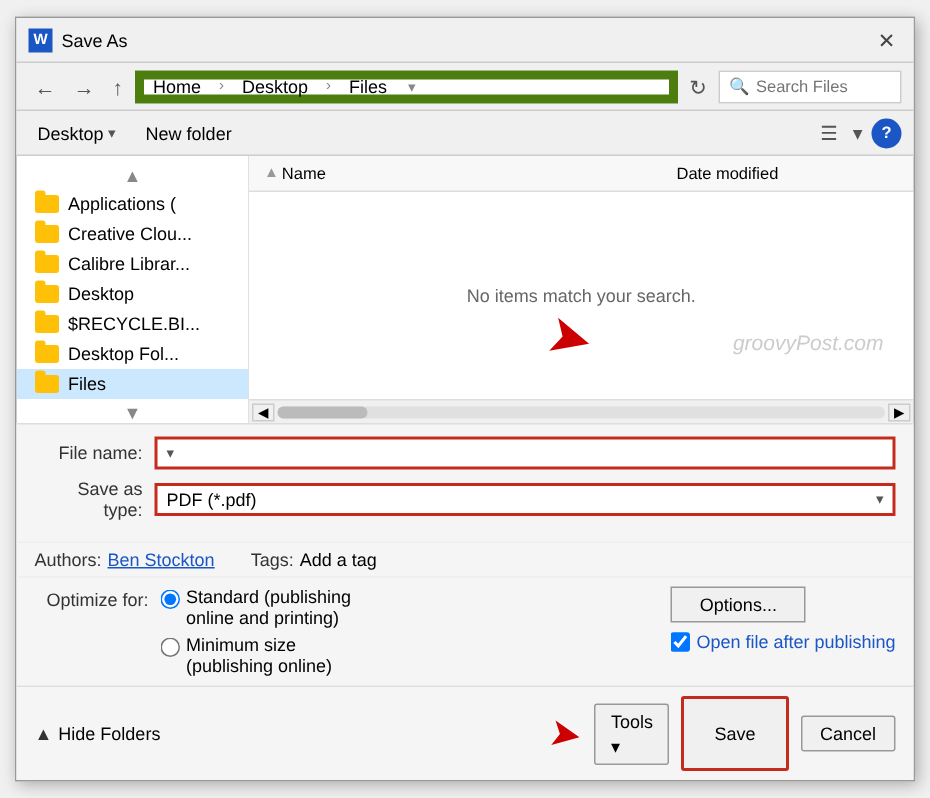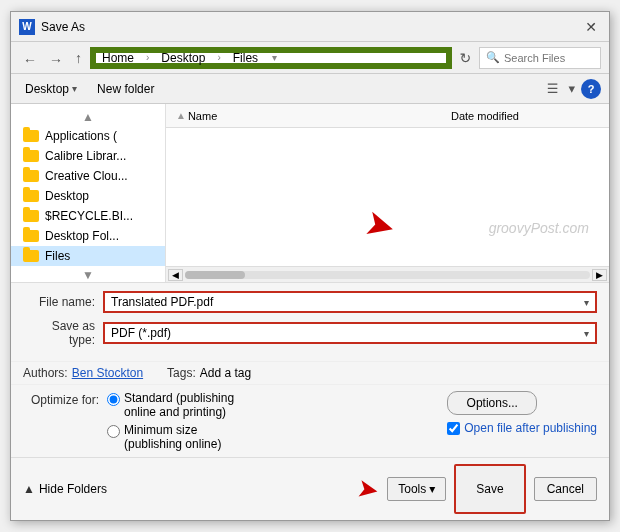--- a/index.html
+++ b/index.html
@@ -44,26 +44,26 @@
     .bottom-fields { background: #f5f5f5; border-top: 1px solid #ddd; padding: 8px 12px; }
     .field-row { display: flex; align-items: center; margin-bottom: 6px; }
     .field-label { width: 80px; font-size: 12px; color: #333; text-align: right; padding-right: 8px; }
     .field-input { flex: 1; height: 22px; border: 2px solid #c42b1c; background: #fff; padding: 0 6px; font-size: 12px; display: flex; align-items: center; justify-content: space-between; }
     .field-input-normal { flex: 1; height: 22px; border: 2px solid #c42b1c; background: #fff; padding: 0 6px; font-size: 12px; display: flex; align-items: center; justify-content: space-between; }
     .dropdown-arrow { font-size: 10px; color: #555; }
     .authors-label { font-size: 12px; color: #333; margin-right: 6px; }
     .authors-value { font-size: 12px; color: #1a56c4; text-decoration: underline; cursor: pointer; }
     .tags-label { font-size: 12px; color: #333; margin-left: 20px; margin-right: 6px; }
     .tags-value { font-size: 12px; color: #1a56c4; cursor: pointer; }
-    .options-btn { padding: 4px 16px; font-size: 12px; background: #f0f0f0; border: 1px solid #999; cursor: pointer; border-radius: 10px; min-width: 90px; }
+    .options-btn { padding: 4px 16px; font-size: 12px; background: #f0f0f0; border: 1px solid #999; cursor: pointer; border-radius: 0; min-width: 90px; }
     .bottom-toolbar { background: #f5f5f5; border-top: 1px solid #ddd; padding: 6px 12px; display: flex; align-items: center; justify-content: space-between; }
     .hide-folders { display: flex; align-items: center; gap: 4px; font-size: 12px; cursor: pointer; }
     .hide-arrow { font-size: 12px; color: #333; }
     .action-buttons { display: flex; align-items: center; gap: 8px; }
-    .tools-btn { padding: 4px 10px; font-size: 12px; background: #f0f0f0; border: 1px solid #999; cursor: pointer; border-radius: 2px; display: flex; align-items: flex-start; gap: 3px; }
+    .tools-btn { padding: 4px 10px; font-size: 12px; background: #f0f0f0; border: 1px solid #999; cursor: pointer; border-radius: 2px; display: flex; align-items: flex-start; gap: 3px; flex-direction: column; }
     .save-btn { padding: 16px 20px; font-size: 12px; background: #f0f0f0; border: 2px solid #c42b1c; cursor: pointer; border-radius: 2px; font-weight: 500; }
     .cancel-btn { padding: 4px 12px; font-size: 12px; background: #f0f0f0; border: 1px solid #999; cursor: pointer; border-radius: 2px; text-align: center; }
   </style>
 </head>
 <body>
 
 <div class="dialog">
 
   <div class="title-bar">
     <div class="title-left">
@@ -112,25 +112,25 @@
   <div class="main-content">
 
     <div class="sidebar">
       <div class="sidebar-scroll-up">▲</div>
       <div class="sidebar-item">
         <span class="folder-icon"></span>
         <span>Applications (</span>
       </div>
       <div class="sidebar-item">
         <span class="folder-icon"></span>
+        <span>Creative Clou...</span>
+      </div>
+      <div class="sidebar-item">
+        <span class="folder-icon"></span>
         <span>Calibre Librar...</span>
-      </div>
-      <div class="sidebar-item">
-        <span class="folder-icon"></span>
-        <span>Creative Clou...</span>
       </div>
       <div class="sidebar-item">
         <span class="folder-icon"></span>
         <span>Desktop</span>
       </div>
       <div class="sidebar-item">
         <span class="folder-icon"></span>
         <span>$RECYCLE.BI...</span>
       </div>
       <div class="sidebar-item">
@@ -148,40 +148,40 @@
       <div class="file-header">
         <div class="scroll-up-arrow">▲</div>
         <div class="col-name">
           <span>Name</span>
         </div>
         <div class="col-date">
           <span>Date modified</span>
         </div>
       </div>
       <div class="file-content">
+        <div class="no-items">No items match your search.</div>
         <div class="watermark">groovyPost.com</div>
 
         <div style="position:absolute; bottom: 20px; left: 45%; color: #cc0000; font-size: 36px; transform: rotate(15deg);">➤</div>
       </div>
 
       <div class="scroll-bar-area">
         <button style="background:none;border:1px solid #ccc;font-size:9px;padding:0 3px;cursor:pointer;">◀</button>
         <div style="flex:1;height:8px;background:#e0e0e0;margin:0 2px;border-radius:4px;">
           <div style="width:60px;height:8px;background:#bbb;border-radius:4px;"></div>
         </div>
         <button style="background:none;border:1px solid #ccc;font-size:9px;padding:0 3px;cursor:pointer;">▶</button>
       </div>
     </div>
   </div>
 
   <div class="bottom-fields">
     <div class="field-row">
       <span class="field-label">File name:</span>
       <div class="field-input" style="flex:1; border:2px solid #c42b1c; background:#fff; padding:0 6px; height:22px; display:flex; align-items:center; justify-content:space-between;">
-        <span>Translated PDF.pdf</span>
         <span class="dropdown-arrow">▾</span>
       </div>
     </div>
     <div class="field-row">
       <span class="field-label">Save as type:</span>
       <div class="field-input-normal" style="flex:1; border:2px solid #c42b1c; background:#fff; padding:0 6px; height:22px; display:flex; align-items:center; justify-content:space-between;">
         <span>PDF (*.pdf)</span>
         <span class="dropdown-arrow">▾</span>
       </div>
     </div>
@@ -201,21 +201,21 @@
         <input type="radio" name="optimize" checked="" style="margin-top: 2px;">
         <span>Standard (publishing<br>online and printing)</span>
       </label>
       <label style="display:flex; align-items:flex-start; gap:4px; font-size:12px; cursor:pointer;">
         <input type="radio" name="optimize" style="margin-top: 2px;">
         <span>Minimum size<br>(publishing online)</span>
       </label>
     </div>
     <div style="margin-left:auto; display:flex; flex-direction:column; gap:6px; align-items:flex-start;">
       <button class="options-btn">Options...</button>
-      <label style="display:flex; align-items:center; gap:4px; font-size:12px; color:#1a56c4; cursor:pointer;">
+      <label style="display:flex; gap:4px; font-size:12px; color:#1a56c4; cursor:pointer;">
         <input type="checkbox" checked="" style="">
         <span>Open file after publishing</span>
       </label>
     </div>
   </div>
 
   <div class="bottom-toolbar">
     <div class="hide-folders">
       <span class="hide-arrow">▲</span>
       <span>Hide Folders</span>

